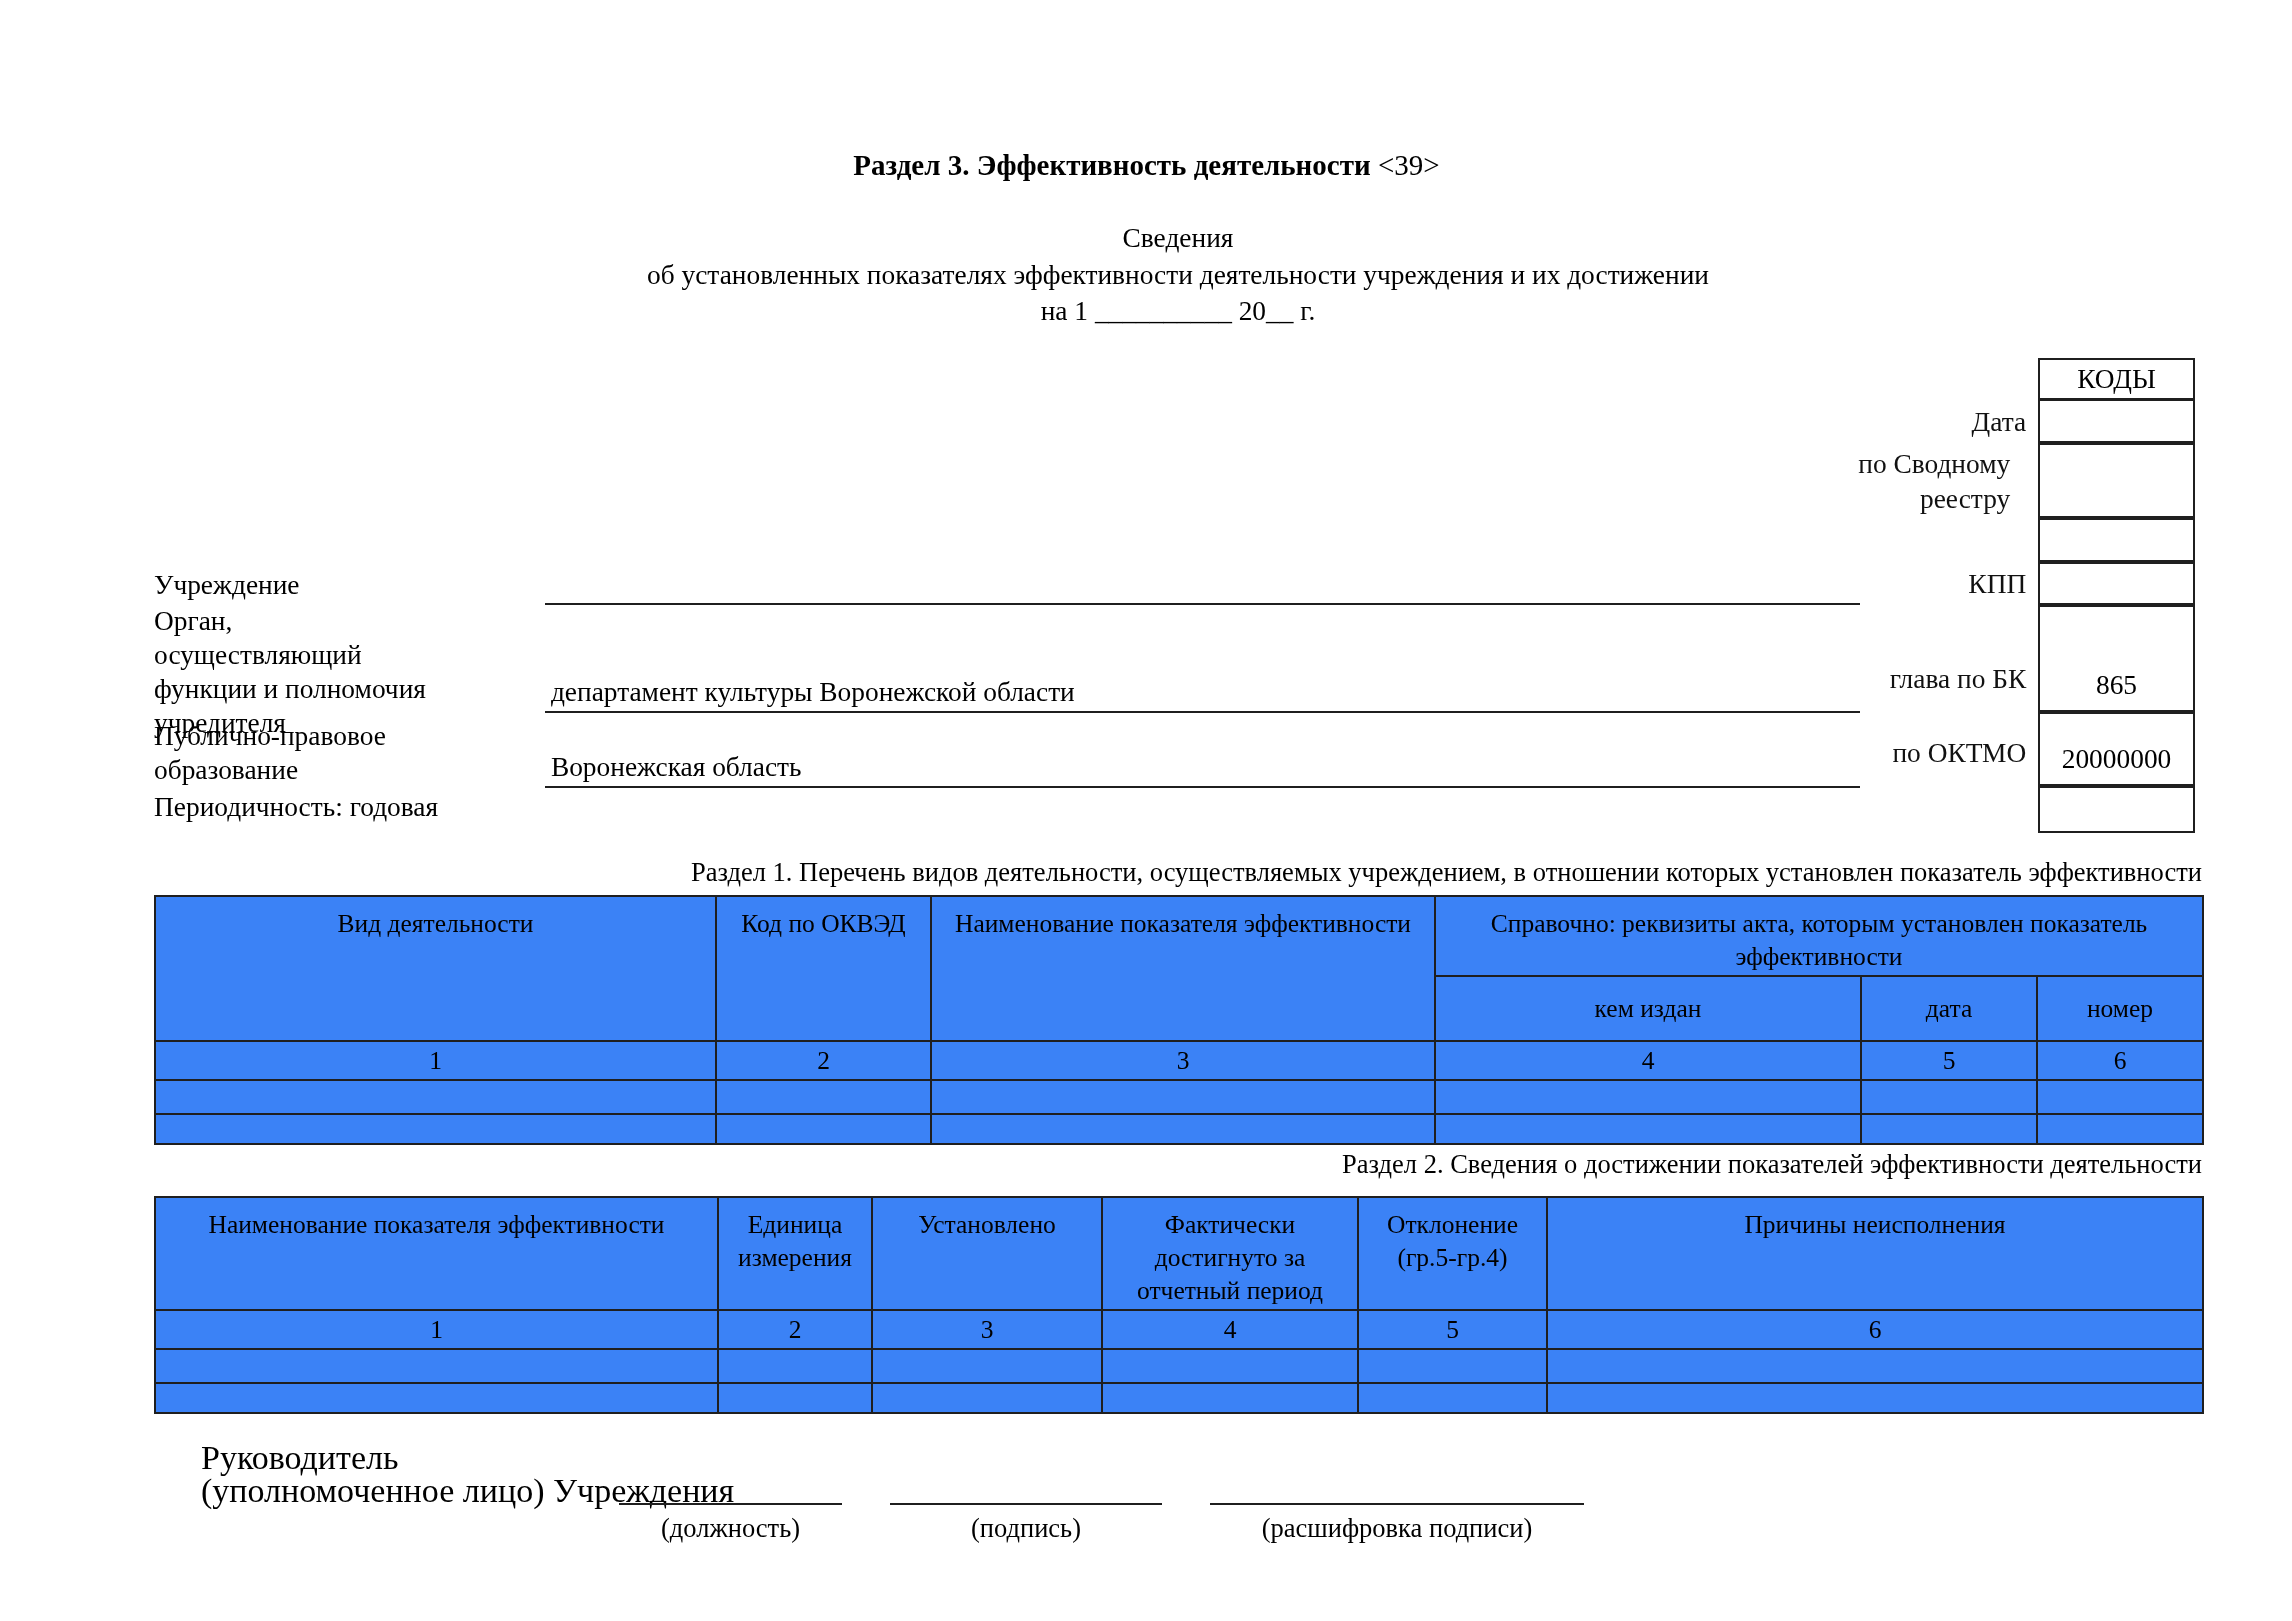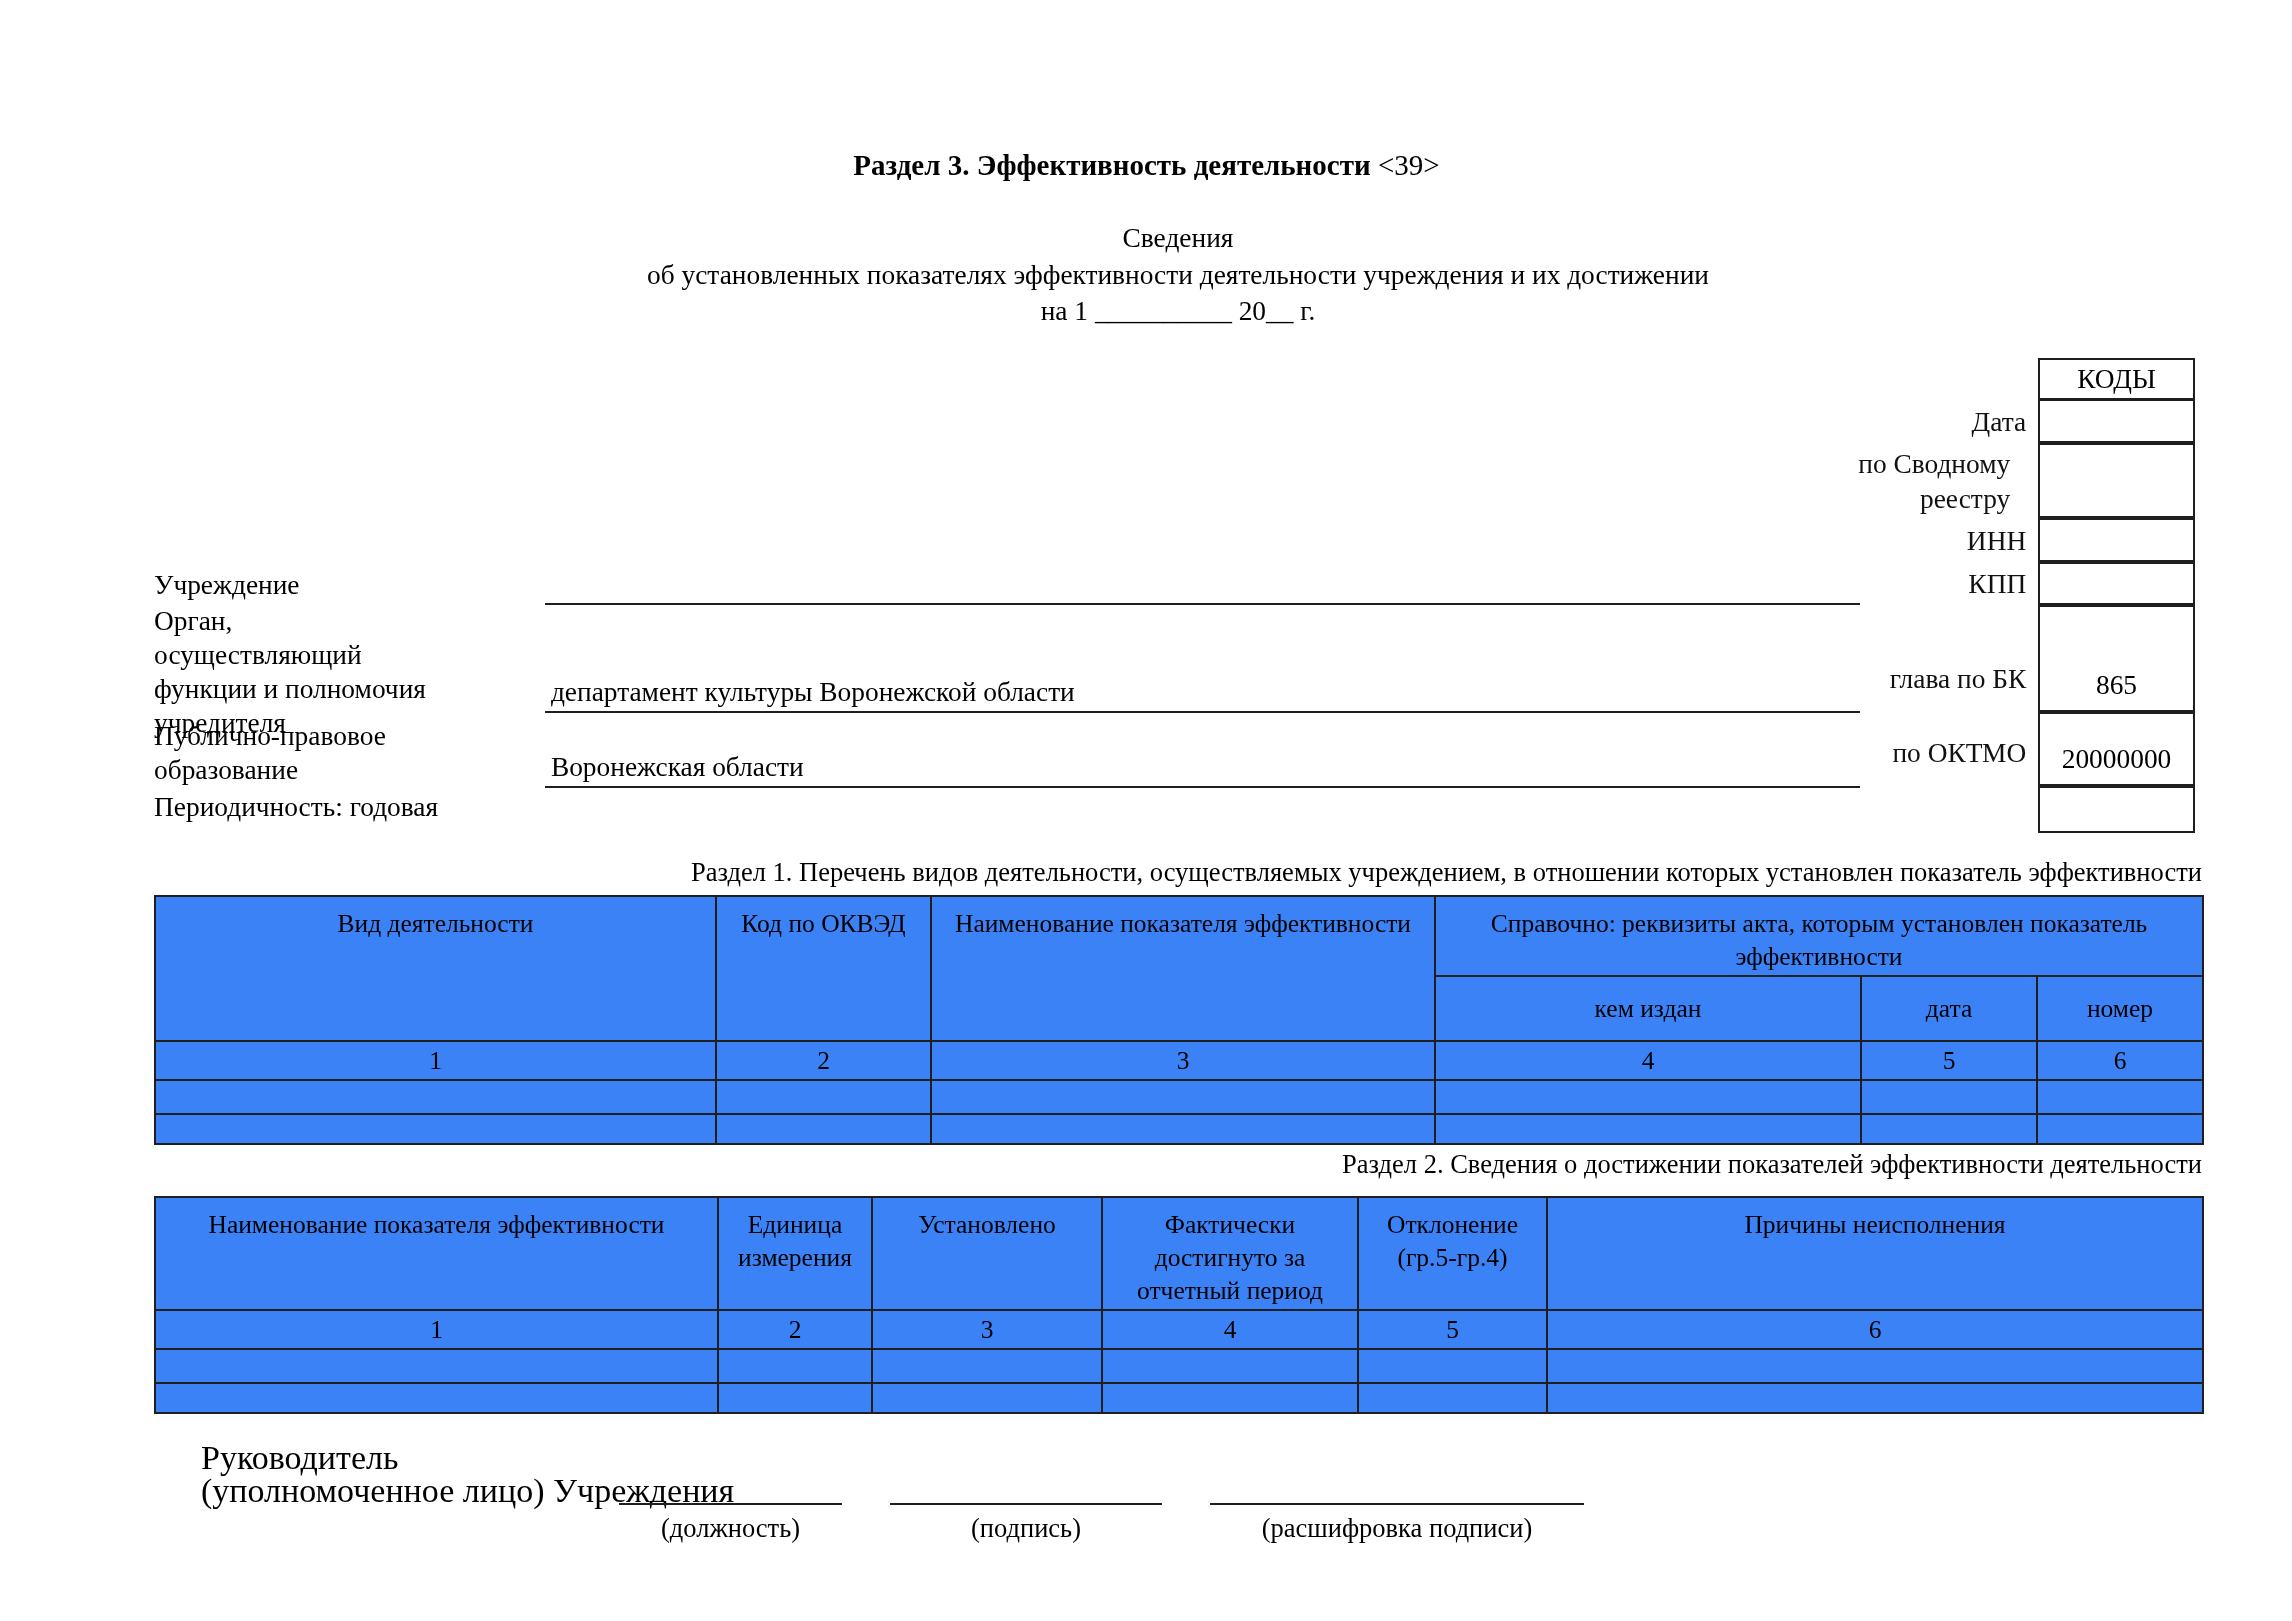--- a/index.html
+++ b/index.html
@@ -83,21 +83,20 @@
     </div>
     <div class="crow rh45">
       <div class="clabel">Дата</div>
       <div class="cbox"></div>
     </div>
     <div class="crow rh77">
       <div class="clabel narrow">по Сводному реестру</div>
       <div class="cbox"></div>
     </div>
     <div class="crow rh45">
-      <div class="clabel">ИНН</div>
       <div class="cbox"></div>
     </div>
     <div class="crow rh44">
       <div class="clabel">КПП</div>
       <div class="cbox"></div>
     </div>
     <div class="crow rh109">
       <div class="clabel bottom">глава по БК</div>
       <div class="cbox vbottom">865</div>
     </div>
@@ -111,21 +110,21 @@
     </div>
   </div>
 
   <div class="abs f-label" style="top:568px;">Учреждение</div>
   <div class="abs f-line" style="top:568px;height:37px;"></div>
 
   <div class="abs f-label" style="top:604px;width:284px;">Орган, осуществляющий функции и полномочия учредителя</div>
   <div class="abs f-line" style="top:637px;height:76px;">департамент культуры Воронежской области</div>
 
   <div class="abs f-label" style="top:719px;width:255px;">Публично-правовое образование</div>
-  <div class="abs f-line" style="top:725px;height:63px;">Воронежская области</div>
+  <div class="abs f-line" style="top:725px;height:63px;">Воронежская область</div>
 
   <div class="abs f-label" style="top:790px;width:412px;">Периодичность: годовая</div>
 
   <div class="abs sec-title" style="top:857px;">Раздел 1. Перечень видов деятельности, осуществляемых учреждением, в отношении которых установлен показатель эффективности</div>
   <table class="form abs" style="left:154px;top:895px;">
     <colgroup>
       <col style="width:561px">
         <col style="width:215px">
         <col style="width:504px">
       <col style="width:426px">

